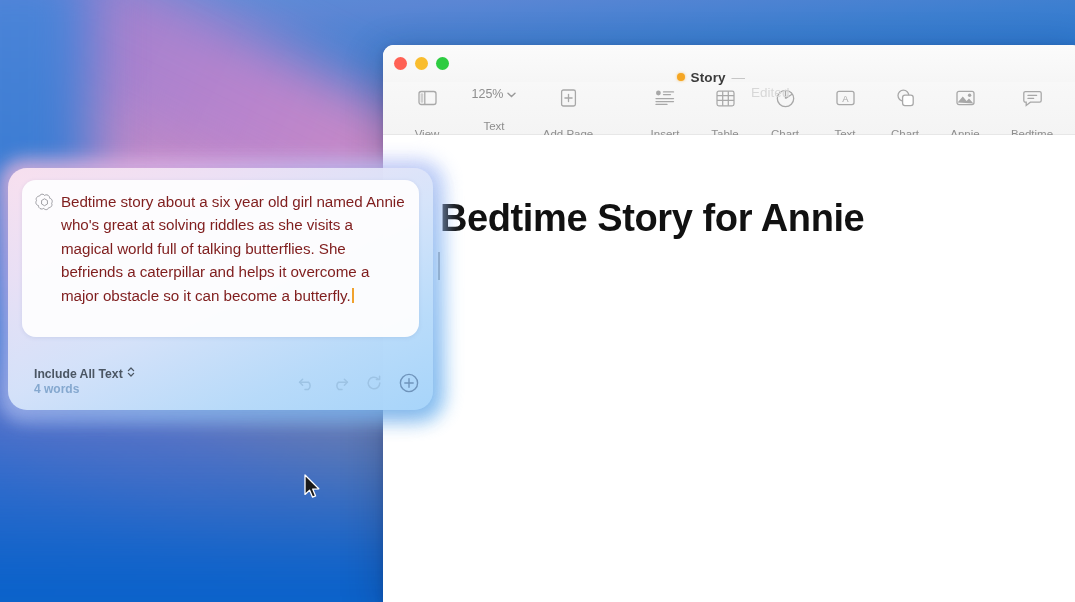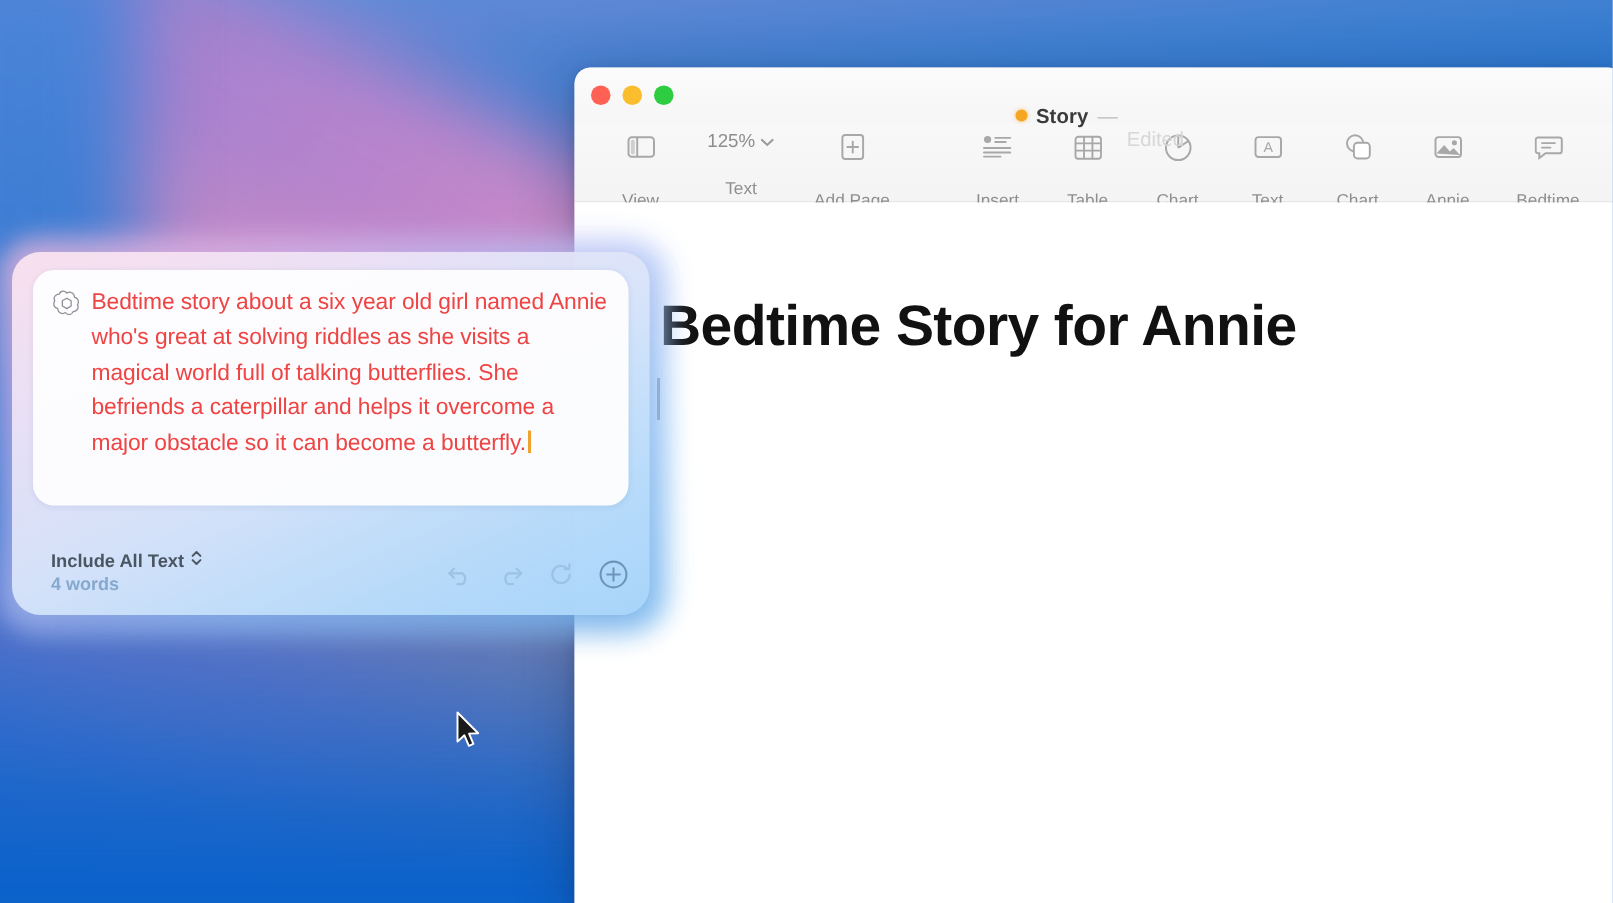--- a/index.html
+++ b/index.html
@@ -161,21 +161,21 @@
   .prompt-card {
     position:absolute; left:14px; top:12px; width:397px; height:157px;
     background:rgba(253,253,254,.96);
     border-radius:14px;
     box-shadow:0 1px 4px rgba(90,110,170,.14);
     padding:10px 13px 0 13px;
   }
   .prompt-row { display:flex; gap:7px; }
   .gpt-logo { flex:0 0 19px; padding-top:3px; }
   .prompt-text {
-    font-size:15.2px; line-height:23.4px; color:#ef4444;
+    font-size:15.2px; line-height:23.4px; color:#7f1d1d;
     letter-spacing:-.05px;
   }
   .txt-caret {
     display:inline-block; width:2px; height:15px;
     background:#f0a22e; vertical-align:-2px; margin-left:1px;
   }
   .popup-footer {
     position:absolute; left:26px; right:14px; bottom:14px;
     display:flex; align-items:flex-end;
   }

